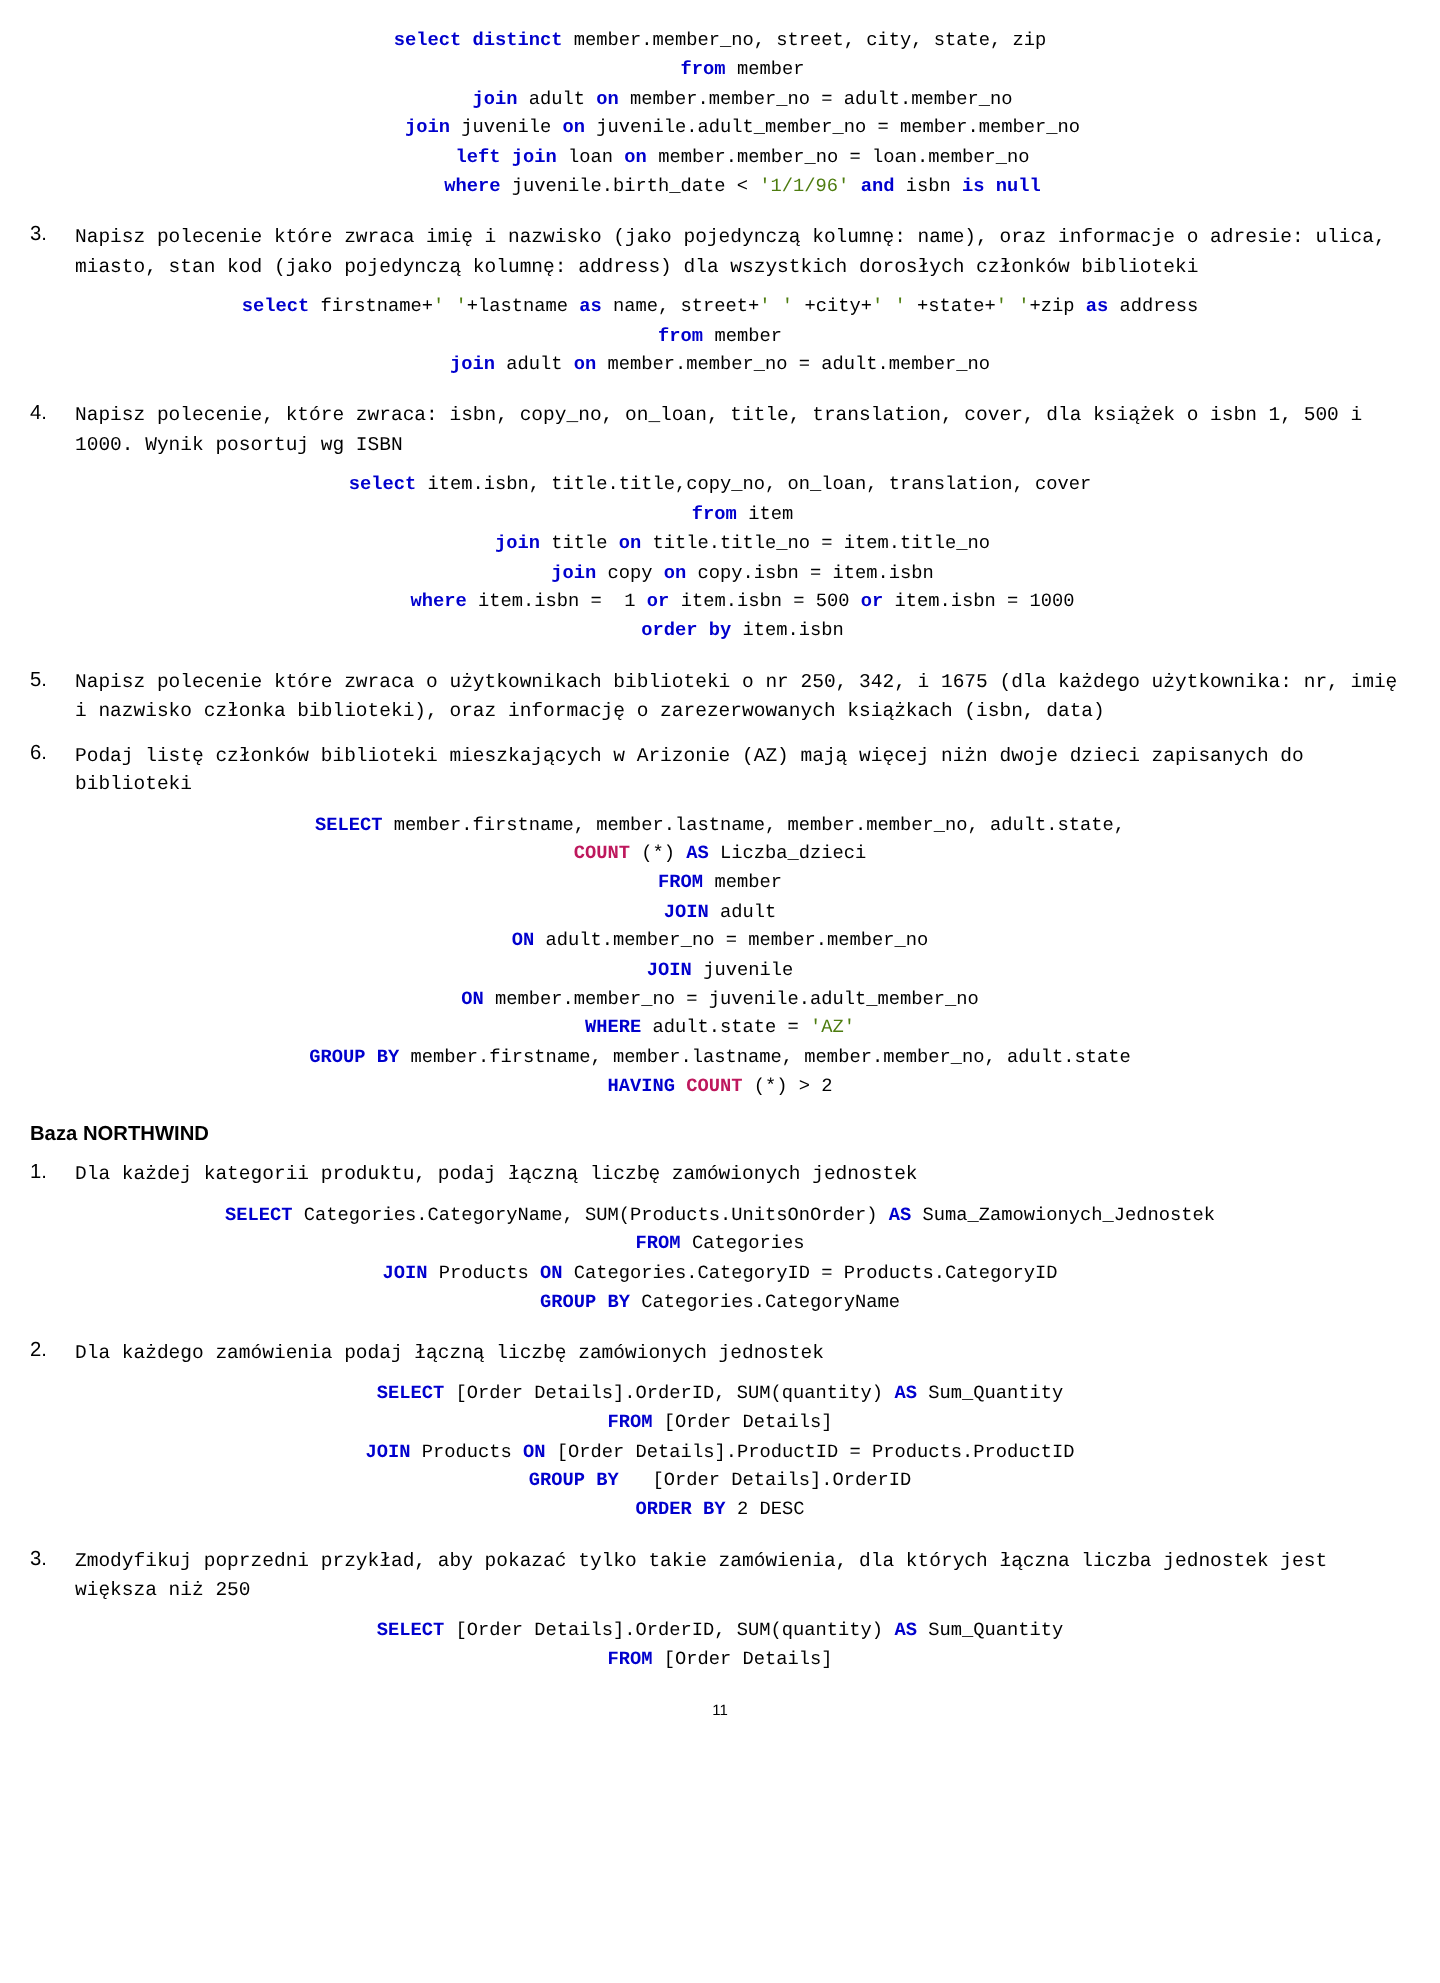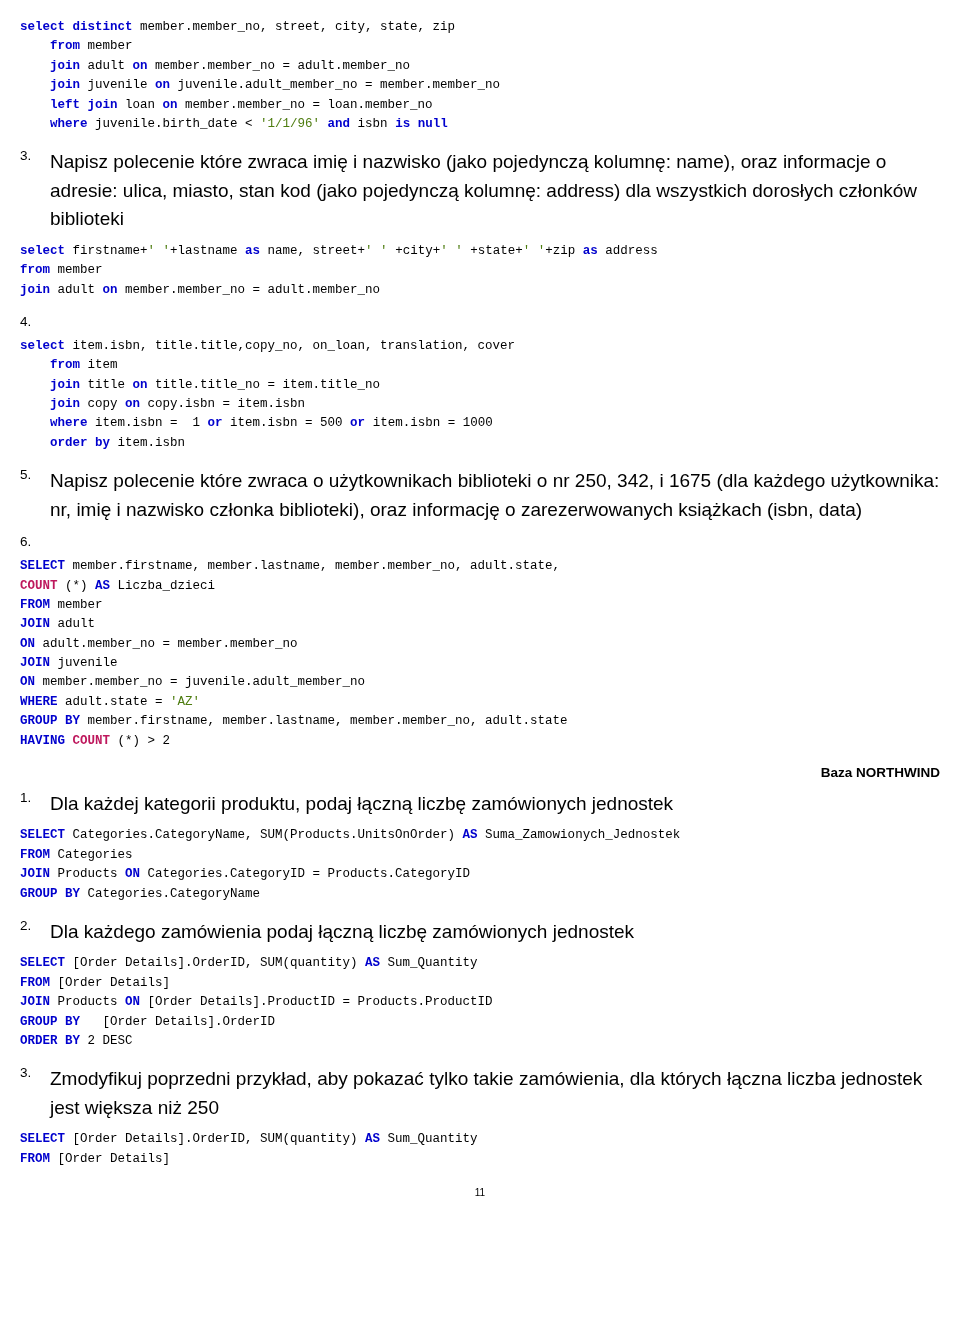--- a/index.html
+++ b/index.html
@@ -10,41 +10,41 @@
       color: #000;
       width: 960px;
       padding: 10px 20px 20px 20px;
     }
     .code-block {
       font-family: 'Courier New', Courier, monospace;
       font-size: 12.5px;
       line-height: 1.55;
       margin: 8px 0 14px 0;
       white-space: pre;
+      text-align: center;
     }
     .section-heading {
       font-family: Arial, sans-serif;
       font-size: 13.5px;
       font-weight: bold;
       margin: 14px 0 4px 0;
-      text-align: right;
     }
     .numbered-item {
       display: flex;
       margin: 10px 0 4px 0;
     }
     .numbered-item .num {
       font-family: Arial, sans-serif;
       font-size: 13.5px;
       min-width: 30px;
       font-weight: normal;
     }
     .numbered-item .desc {
-      font-family: Liberation Sans, sans-serif;
-      font-size: 19px;
+      font-family: Liberation Mono, monospace;
+      font-size: 13px;
       line-height: 1.5;
     }
     .page-num {
       text-align: center;
       margin-top: 18px;
       font-size: 10px;
     }
     
     
     
@@ -68,36 +68,38 @@
   <span class="num">3.</span>
   <span class="desc">Napisz polecenie które zwraca imię i nazwisko (jako pojedynczą kolumnę: name), oraz informacje o adresie: ulica, miasto, stan kod (jako pojedynczą kolumnę: address) dla wszystkich dorosłych członków biblioteki</span>
 </div>
 
 <div class="code-block"><span class="sql-select">select</span> firstname+<span class="sql-str">' '</span>+lastname <span class="sql-kw">as</span> name, street+<span class="sql-str">' '</span> +city+<span class="sql-str">' '</span> +state+<span class="sql-str">' '</span>+zip <span class="sql-kw">as</span> address
 <span class="sql-kw">from</span> member
 <span class="sql-kw">join</span> adult <span class="sql-kw">on</span> member.member_no = adult.member_no</div>
 
 <div class="numbered-item">
   <span class="num">4.</span>
+  <span class="desc">Napisz polecenie, które zwraca: isbn, copy_no, on_loan, title, translation, cover, dla książek o isbn 1, 500 i 1000. Wynik posortuj wg ISBN</span>
 </div>
 
 <div class="code-block"><span class="sql-select">select</span> item.isbn, title.title,copy_no, on_loan, translation, cover
     <span class="sql-kw">from</span> item
     <span class="sql-kw">join</span> title <span class="sql-kw">on</span> title.title_no = item.title_no
     <span class="sql-kw">join</span> copy <span class="sql-kw">on</span> copy.isbn = item.isbn
     <span class="sql-kw">where</span> item.isbn =  1 <span class="sql-kw">or</span> item.isbn = 500 <span class="sql-kw">or</span> item.isbn = 1000
     <span class="sql-kw">order by</span> item.isbn</div>
 
 <div class="numbered-item">
   <span class="num">5.</span>
   <span class="desc">Napisz polecenie które zwraca o użytkownikach biblioteki o nr 250, 342, i 1675 (dla każdego użytkownika: nr, imię i nazwisko członka biblioteki), oraz informację o zarezerwowanych książkach (isbn, data)</span>
 </div>
 
 <div class="numbered-item">
   <span class="num">6.</span>
+  <span class="desc">Podaj listę członków biblioteki mieszkających w Arizonie (AZ) mają więcej niżn dwoje dzieci zapisanych do biblioteki</span>
 </div>
 
 <div class="code-block"><span class="sql-select">SELECT</span> member.firstname, member.lastname, member.member_no, adult.state,
 <span class="sql-count">COUNT</span> (*) <span class="sql-kw">AS</span> Liczba_dzieci
 <span class="sql-kw">FROM</span> member
 <span class="sql-kw">JOIN</span> adult
 <span class="sql-kw">ON</span> adult.member_no = member.member_no
 <span class="sql-kw">JOIN</span> juvenile
 <span class="sql-kw">ON</span> member.member_no = juvenile.adult_member_no
 <span class="sql-kw">WHERE</span> adult.state = <span class="sql-str">'AZ'</span>

